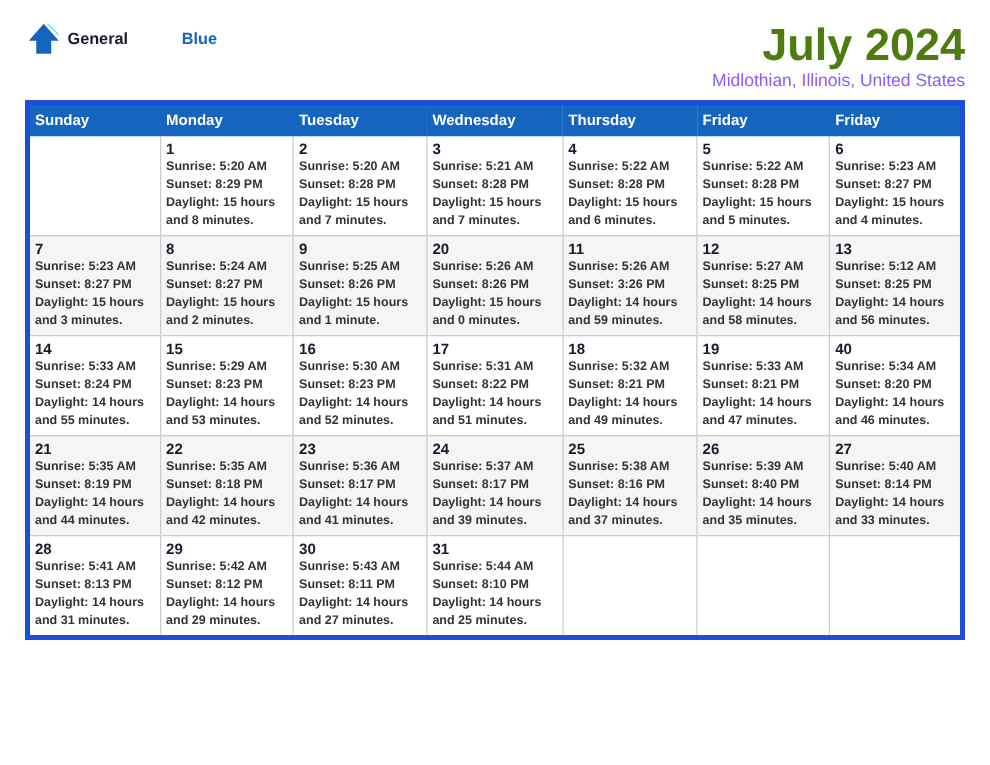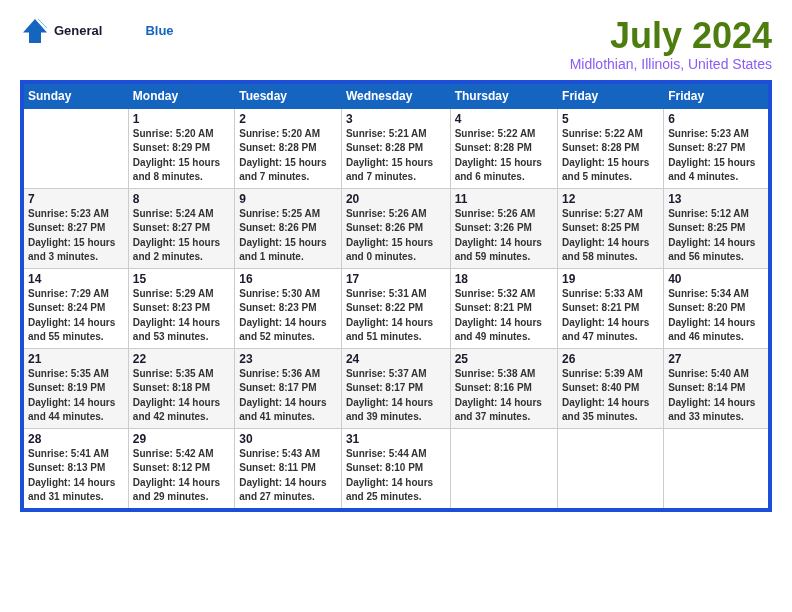--- a/index.html
+++ b/index.html
@@ -222,21 +222,21 @@
             <span class="day-num">13</span>
             <div class="day-info">Sunrise: 5:12 AM
 Sunset: 8:25 PM
 Daylight: 14 hours
 and 56 minutes.</div>
           </td>
         </tr>
         <tr>
           <td>
             <span class="day-num">14</span>
-            <div class="day-info">Sunrise: 7:29 AM
+            <div class="day-info">Sunrise: 5:33 AM
 Sunset: 8:24 PM
 Daylight: 14 hours
 and 55 minutes.</div>
           </td>
           <td>
             <span class="day-num">15</span>
             <div class="day-info">Sunrise: 5:29 AM
 Sunset: 8:23 PM
 Daylight: 14 hours
 and 53 minutes.</div>

